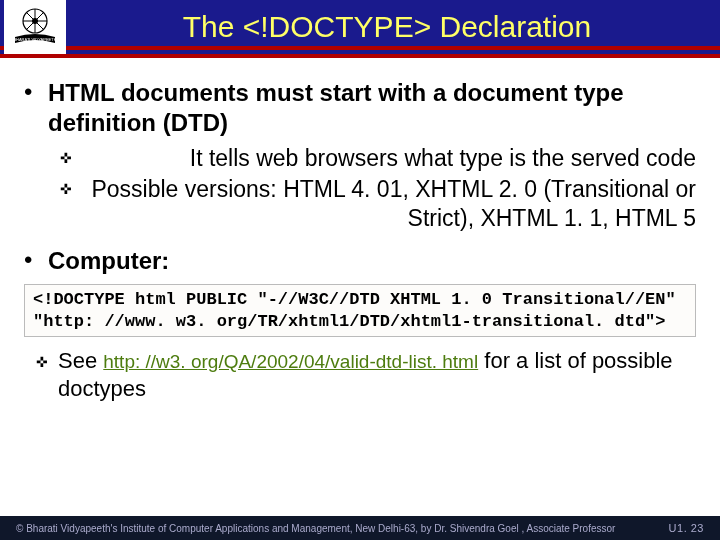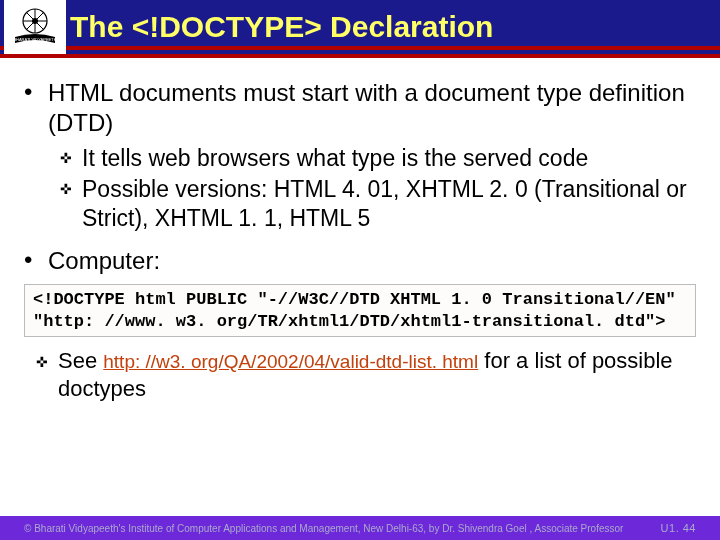--- a/index.html
+++ b/index.html
@@ -25,59 +25,61 @@
     background: #fff;
     margin: 2px 4px;
     display: flex;
     align-items: center;
     justify-content: center;
     position: relative;
   }
   .logo svg { width: 52px; height: 52px; }
   .title {
     flex: 1;
+    text-align: center;
     font-size: 30px;
-    font-weight: bold;
+    font-weight: normal;
     color: #ffff66;
     padding-right: 16px;
   }
   .content {
     padding: 20px 24px 0 24px;
   }
   .bullet-main {
     font-size: 24px;
     color: #000;
     margin-bottom: 4px;
     display: flex;
   }
   .bullet-main .dot {
     width: 24px;
     flex-shrink: 0;
   }
   .bullet-main .text {
     flex: 1;
     line-height: 1.25;
+    font-weight: bold;
   }
   .sub-list {
     margin: 6px 0 14px 36px;
   }
   .bullet-sub {
     font-size: 23px;
     color: #000;
     display: flex;
     margin-bottom: 2px;
     line-height: 1.25;
   }
   .bullet-sub .icon {
     width: 22px;
     flex-shrink: 0;
     font-size: 14px;
     padding-top: 6px;
   }
-  .bullet-sub .text { flex: 1; }
+  .bullet-sub .text { flex: 1; text-align: right; }
   .codebox {
     margin: 8px 24px 10px 24px;
     border: 1px solid #bbb;
     background: #fdfcfa;
     padding: 4px 8px;
     font-family: Consolas, 'Courier New', monospace;
     font-size: 17px;
     font-weight: bold;
     line-height: 1.25;
     white-space: pre-wrap;
@@ -90,36 +92,36 @@
     line-height: 1.3;
   }
   .see-line .icon {
     width: 22px;
     flex-shrink: 0;
     font-size: 14px;
     padding-top: 6px;
   }
   .see-line .text { flex: 1; }
   .link {
-    color: #c2410c;
+    color: #4d7c0f;
     text-decoration: underline;
     font-size: 19px;
   }
   .footer {
     position: absolute;
     bottom: 0;
     left: 0;
     right: 0;
     height: 24px;
-    background: #6d28d9;
+    background: #0f172a;
     color: #aaaacc;
     font-size: 10px;
     display: flex;
     align-items: center;
-    padding: 0 24px;
+    padding: 0 16px;
     justify-content: space-between;
   }
   .footer-right {
     font-size: 11px;
     letter-spacing: 0.5px;
   }
 </style>
 </head>
 <body>
 
@@ -166,14 +168,14 @@
 
 <div class="see-line">
   <div class="icon">✜</div>
   <div class="text">
     <span>See </span><span class="link">http: //w3. org/QA/2002/04/valid-dtd-list. html</span><span> for a list of possible doctypes</span>
   </div>
 </div>
 
 <div class="footer">
   <div>© Bharati Vidyapeeth's Institute of Computer Applications and Management, New Delhi-63, by Dr. Shivendra Goel , Associate Professor</div>
-  <div class="footer-right">U1. 44</div>
+  <div class="footer-right">U1. 23</div>
 </div>
 
 </body></html>

